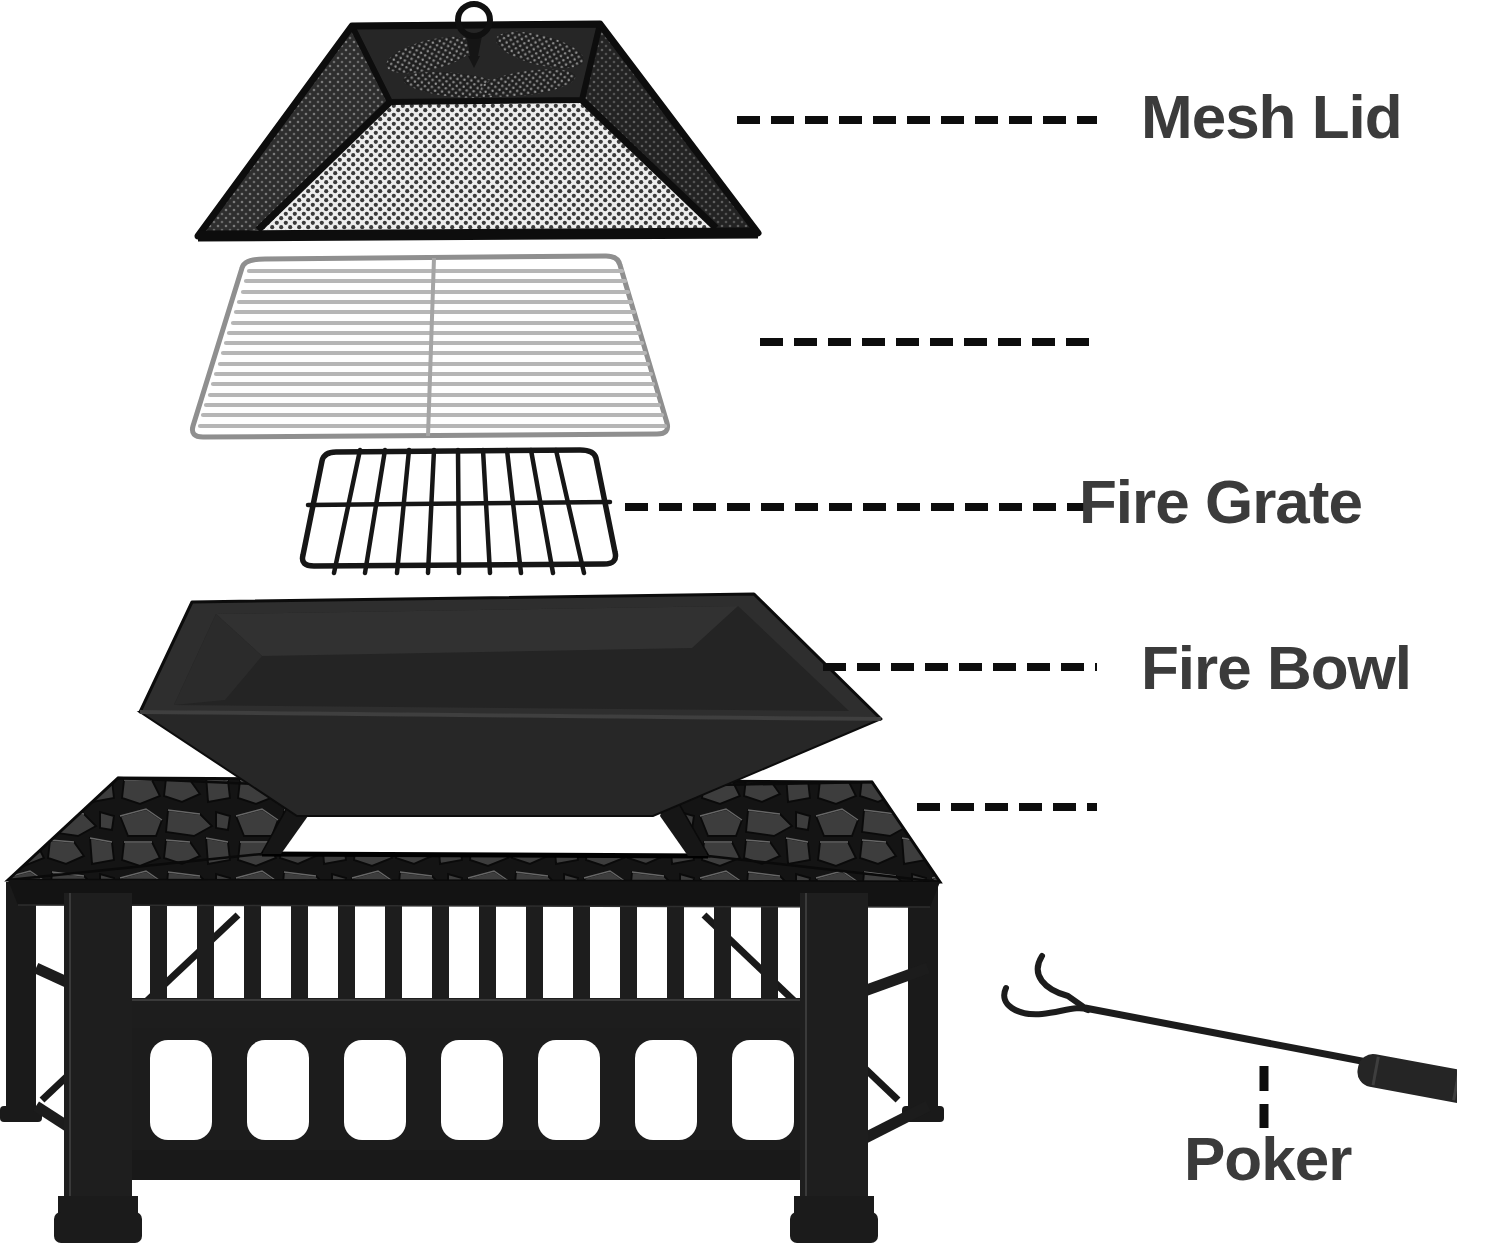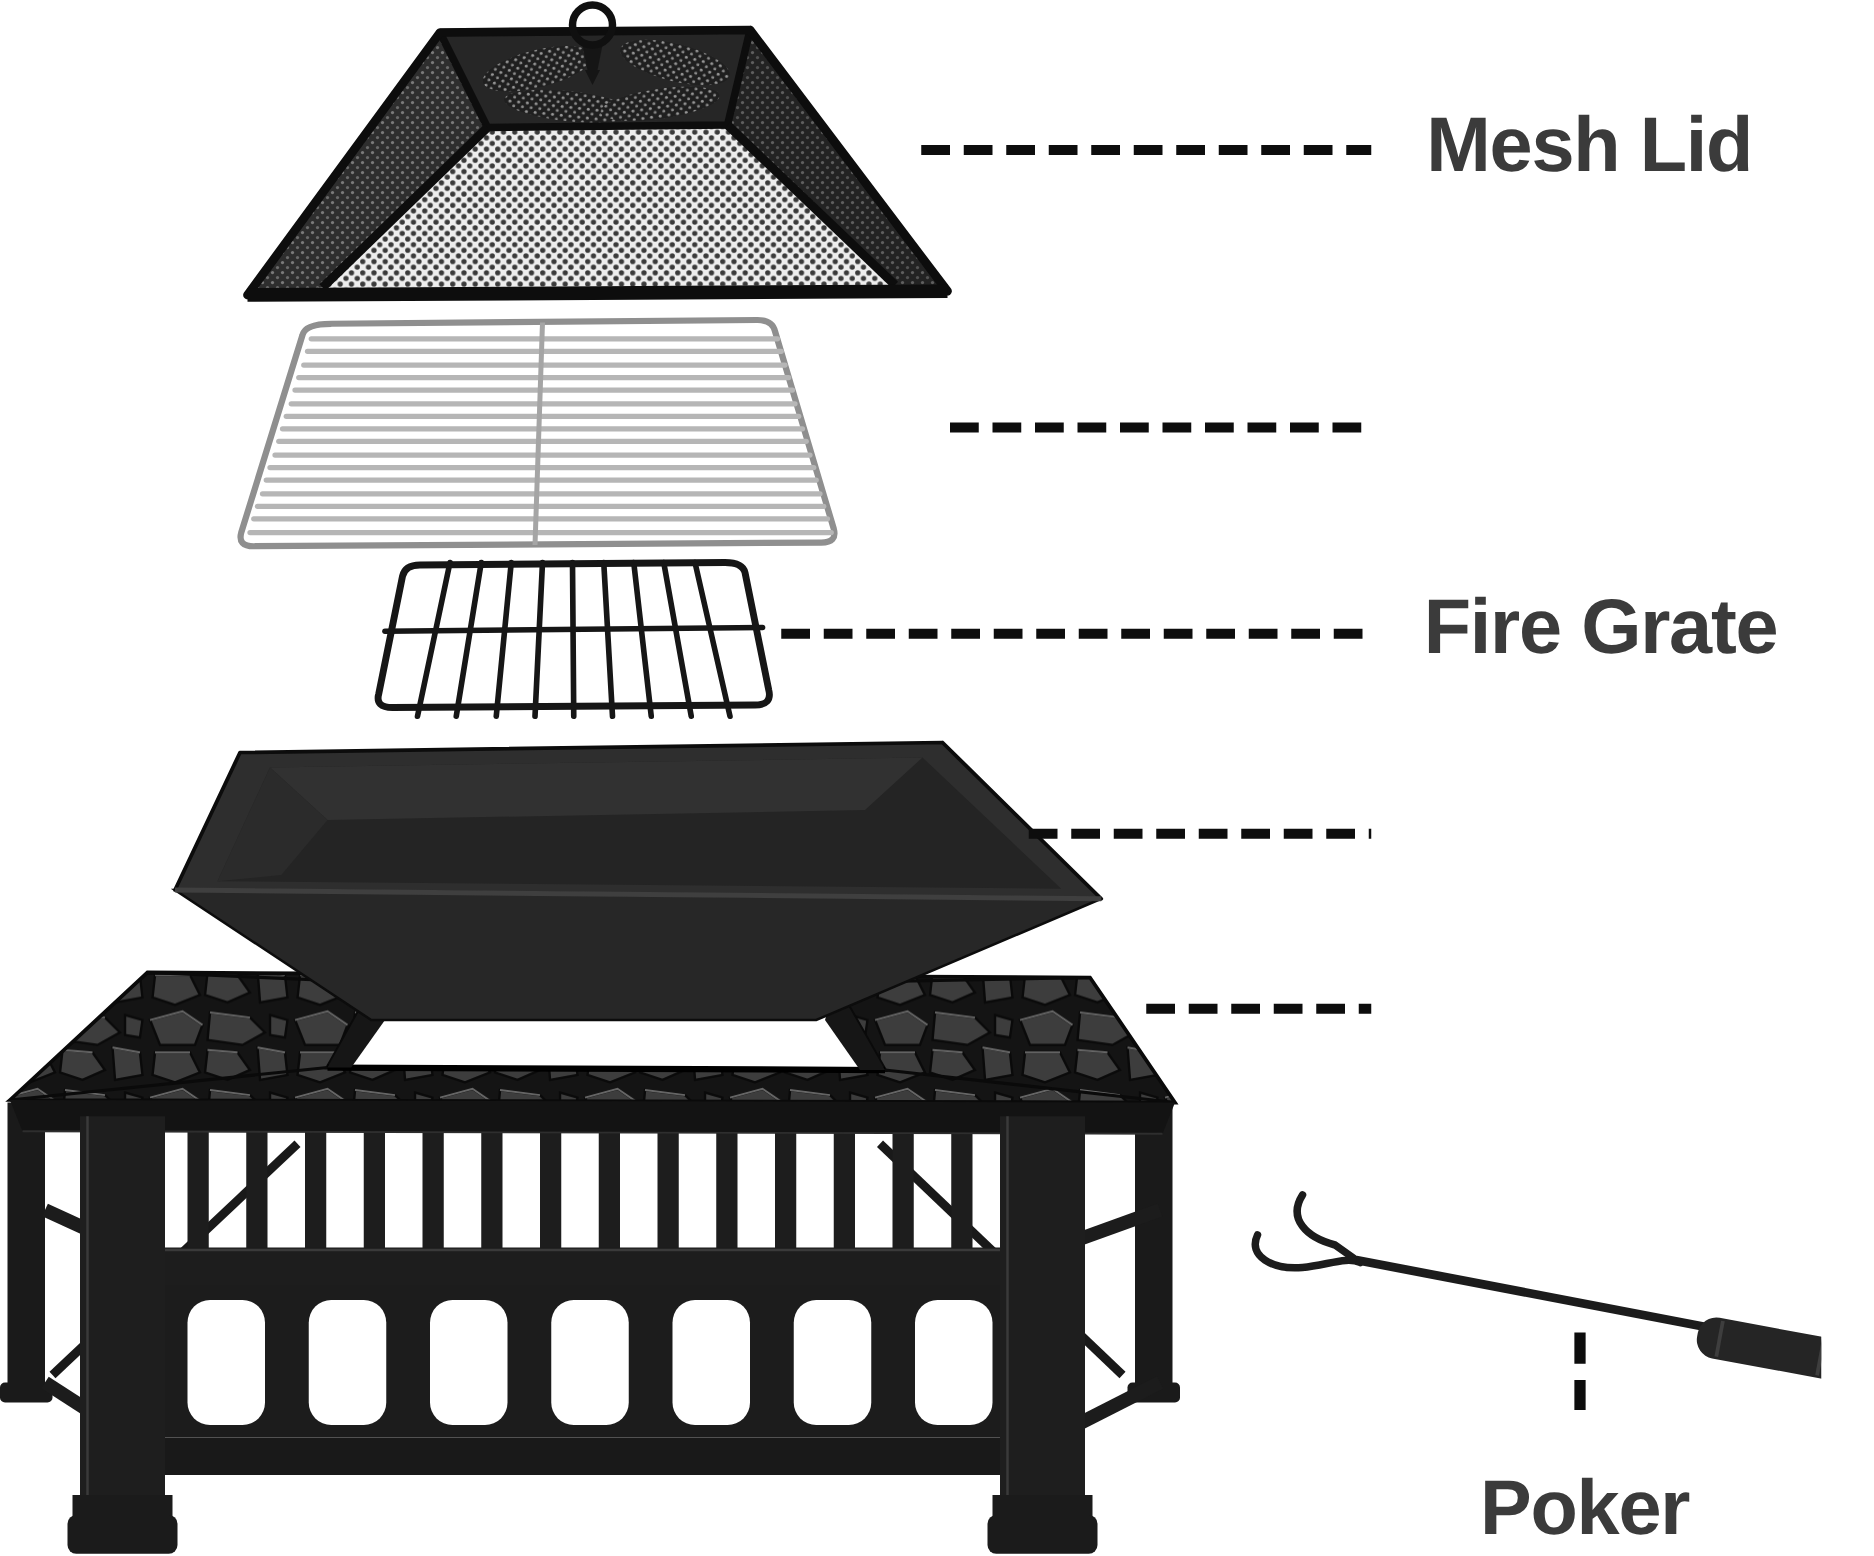--- a/index.html
+++ b/index.html
@@ -3,24 +3,24 @@
 <meta charset="utf-8">
 <style>
   html,body{margin:0;padding:0;background:#ffffff;}
   .canvas{position:relative;width:1457px;height:1245px;background:#ffffff;overflow:hidden;
           font-family:"Liberation Sans", sans-serif;}
   .canvas svg{position:absolute;left:0;top:0;}
   .part-label{position:absolute;font-weight:700;font-size:62px;letter-spacing:-1px;
               color:#3b3b3b;line-height:1;white-space:nowrap;}
   .lbl-mesh-lid {left:1141px;top:86px;}
   .lbl-bbq-grill{left:1139px;top:315px;}
-  .lbl-fire-grate{left:1139px;top:471px;}
+  .lbl-fire-grate{left:1079px;top:471px;}
   .lbl-fire-bowl{left:1141px;top:637px;}
   .lbl-frame    {left:1139px;top:773px;}
-  .lbl-poker    {left:1184px;top:1128px;margin-top:48px;}
+  .lbl-poker    {left:1184px;top:1128px;}
 </style>
 </head>
 <body>
 
 <div class="canvas">
 
 <svg width="1499" height="1245" viewBox="0 0 1499 1245">
   <defs>
     <pattern id="meshLight" width="9" height="9" patternUnits="userSpaceOnUse">
       <rect width="9" height="9" fill="#ededed"></rect>
@@ -227,14 +227,15 @@
     <line x1="760" y1="342" x2="1097" y2="342"></line>
     <line x1="625" y1="507" x2="1097" y2="507"></line>
     <line x1="823" y1="667" x2="1097" y2="667"></line>
     <line x1="917" y1="807" x2="1097" y2="807"></line>
   </g>
   <line x1="1264" y1="1066" x2="1264" y2="1128" stroke="#0d0d0d" stroke-width="9" stroke-dasharray="25 13"></line>
 </svg>
 
   <div class="part-label lbl-mesh-lid">Mesh Lid</div>
   <div class="part-label lbl-fire-grate">Fire Grate</div>
+  <div class="part-label lbl-fire-bowl">Fire Bowl</div>
   <div class="part-label lbl-poker">Poker</div>
 </div>
 
 </body></html>

